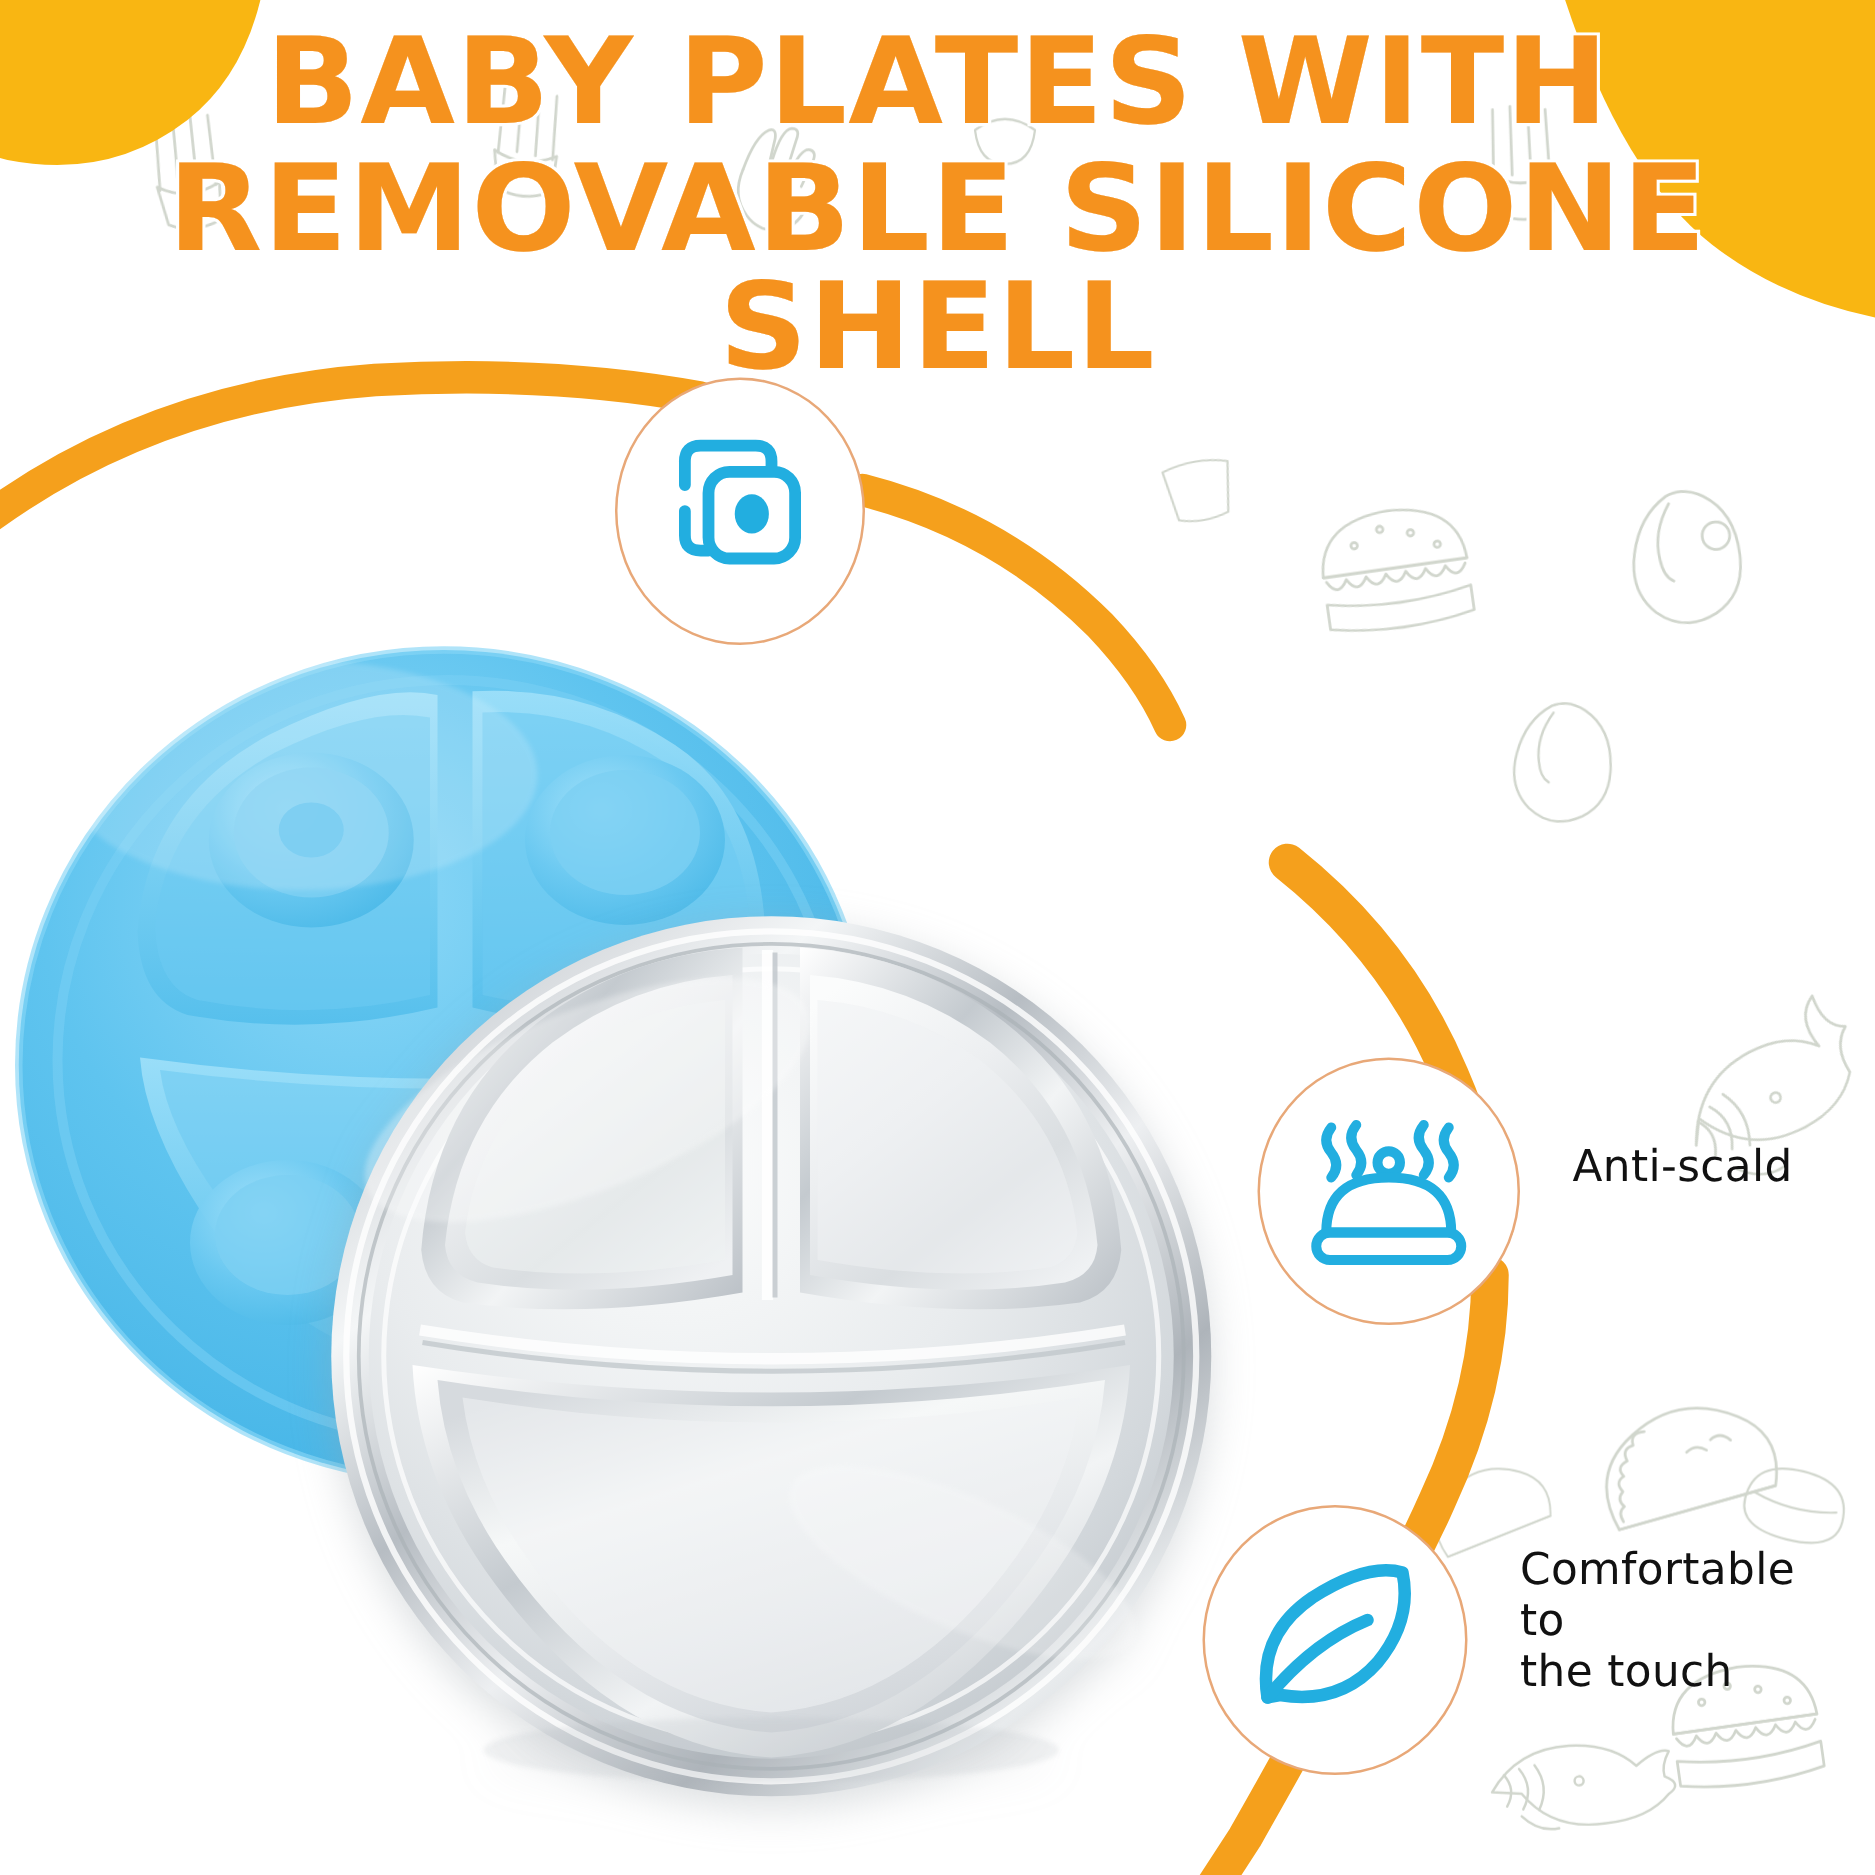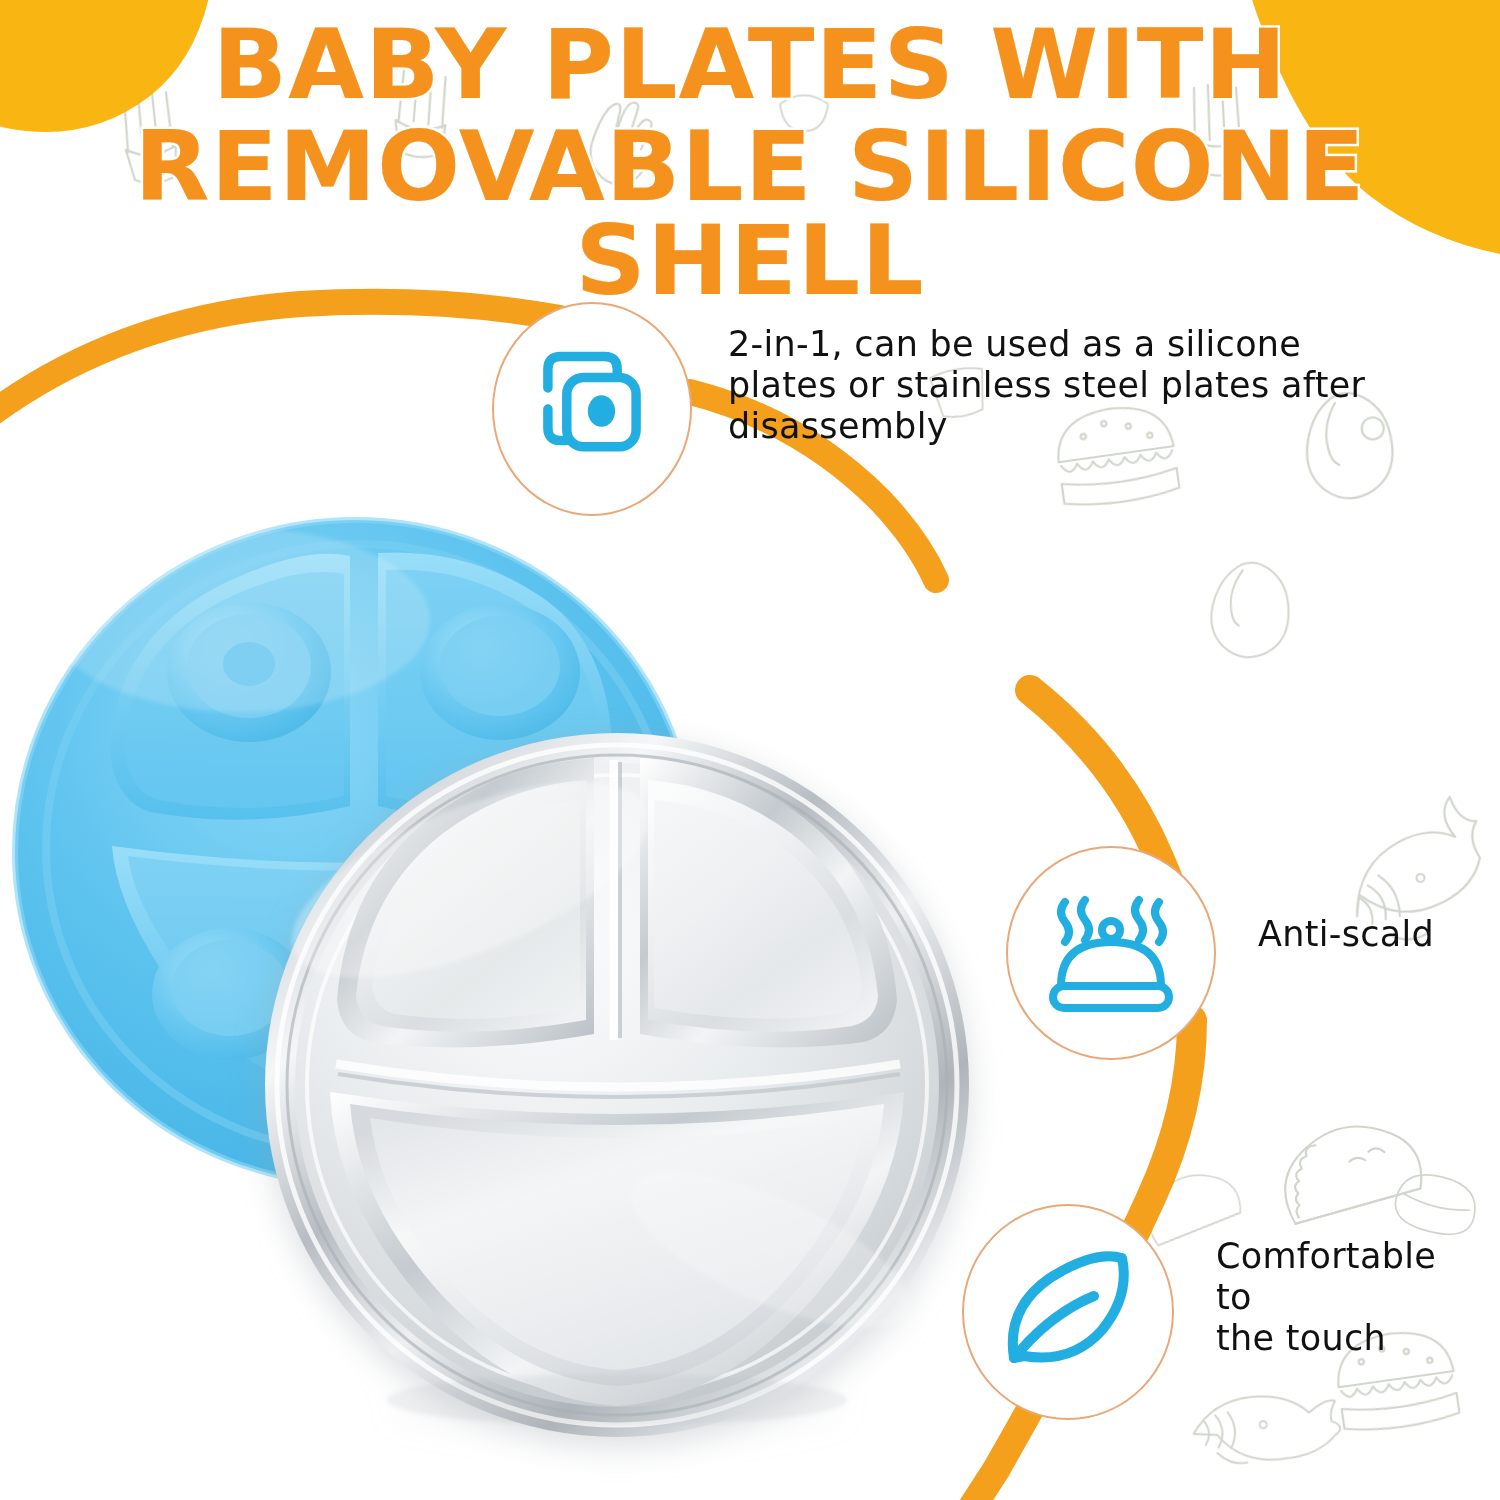--- a/index.html
+++ b/index.html
@@ -358,23 +358,20 @@
       <div class="bubble">
         <svg class="icon-svg" width="126" height="126" viewBox="0 0 120 120">
           <g fill="none" stroke="#22AEE0" stroke-width="9" stroke-linecap="round" stroke-linejoin="round">
             <path d="M18 40 L18 22 Q18 10 30 10 L72 10 Q84 10 84 22 L84 28"></path>
             <path d="M18 60 L18 78 Q18 90 30 90 L36 90"></path>
             <rect x="36" y="30" width="66" height="66" rx="16"></rect>
           </g>
           <ellipse cx="69" cy="62" rx="13" ry="15" fill="#22AEE0"></ellipse>
         </svg>
       </div>
-      <div class="ctext">2-in-1, can be used as a silicone
-plates or stainless steel plates after
-disassembly</div>
     </div>
 
 
     <div class="callout" id="callout-2">
       <div class="bubble">
         <svg class="icon-svg" width="140" height="134" viewBox="0 0 140 134">
           <g fill="none" stroke="#22AEE0" stroke-width="8" stroke-linecap="round" stroke-linejoin="round">
 
             <path d="M24 16 q-8 10 0 20 q8 10 0 20"></path>
             <path d="M44 14 q-8 10 0 20 q8 10 0 20"></path>

